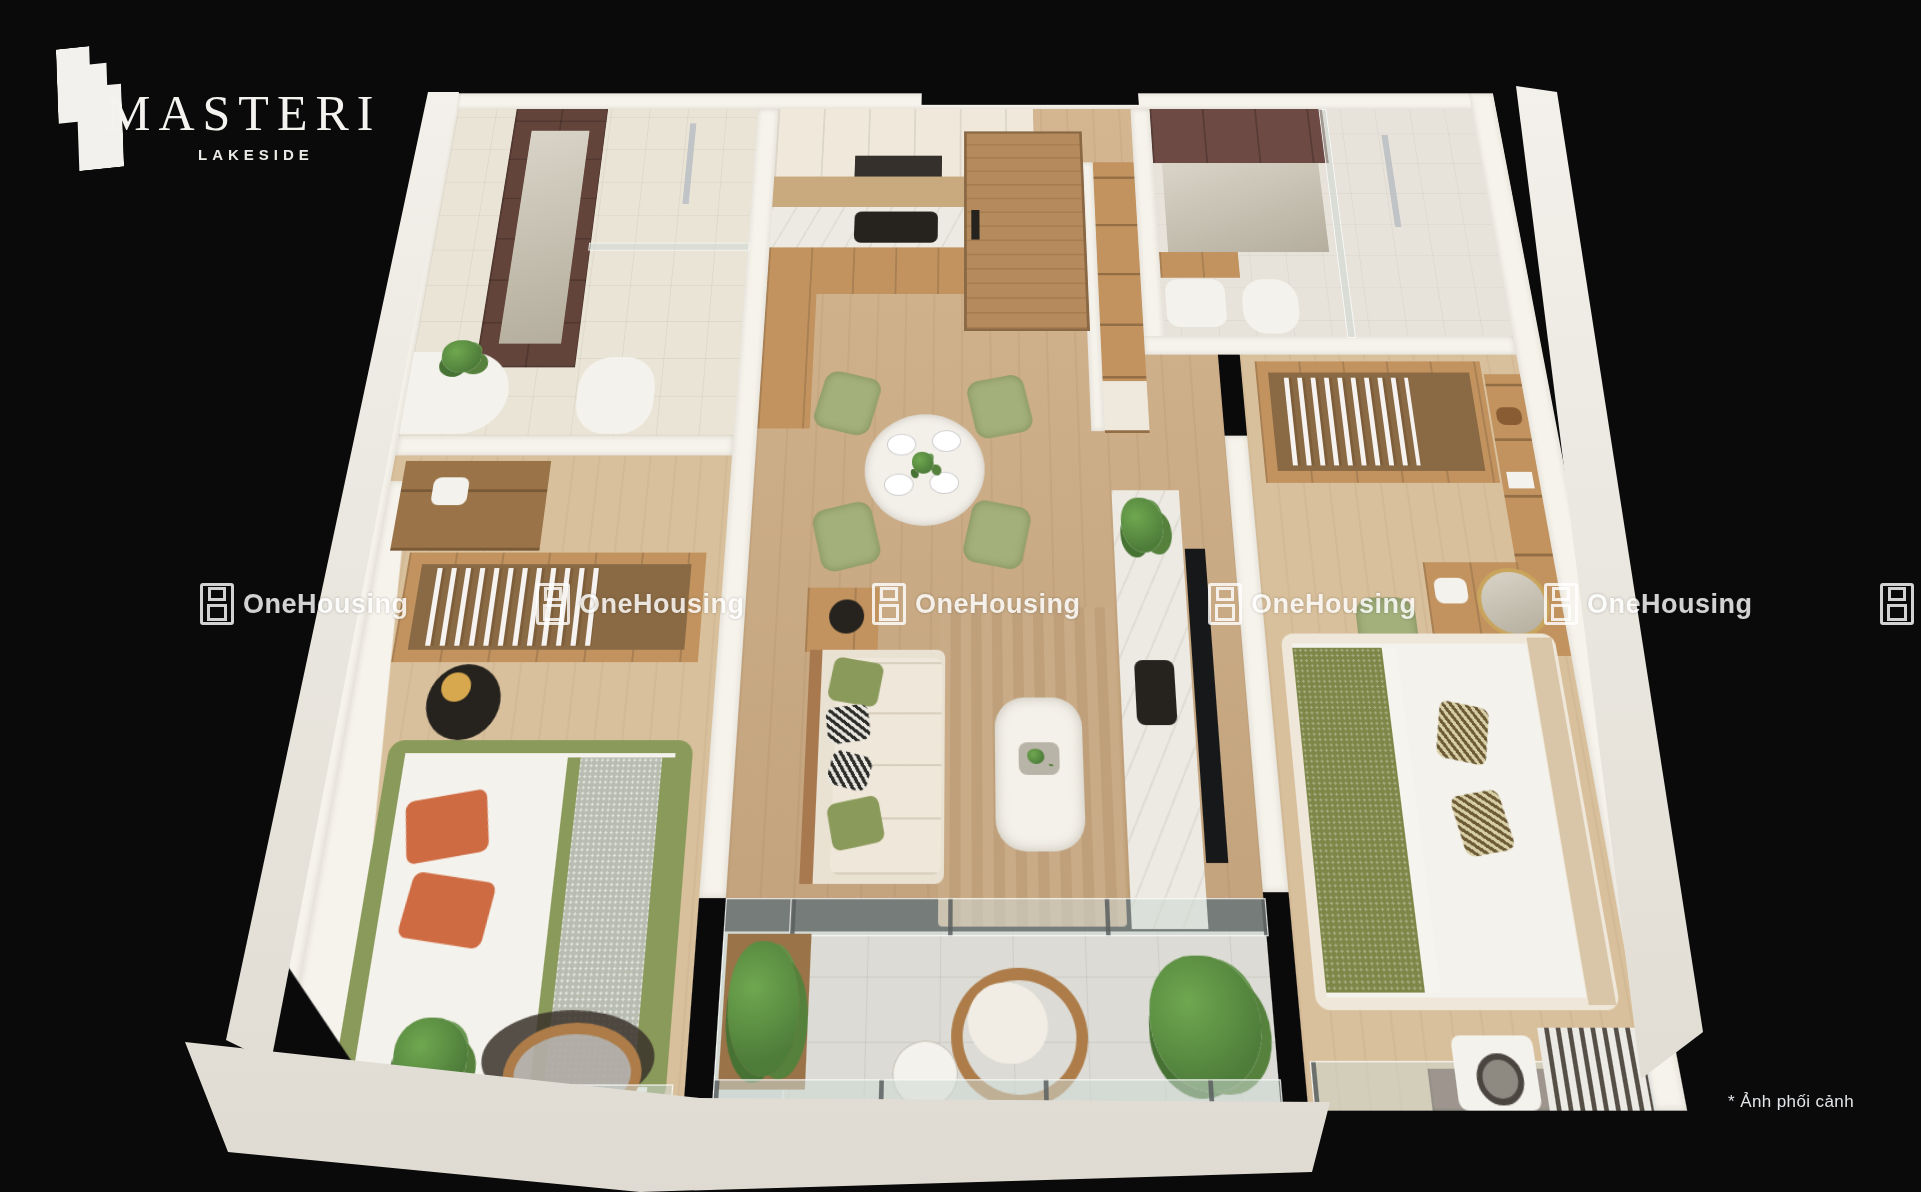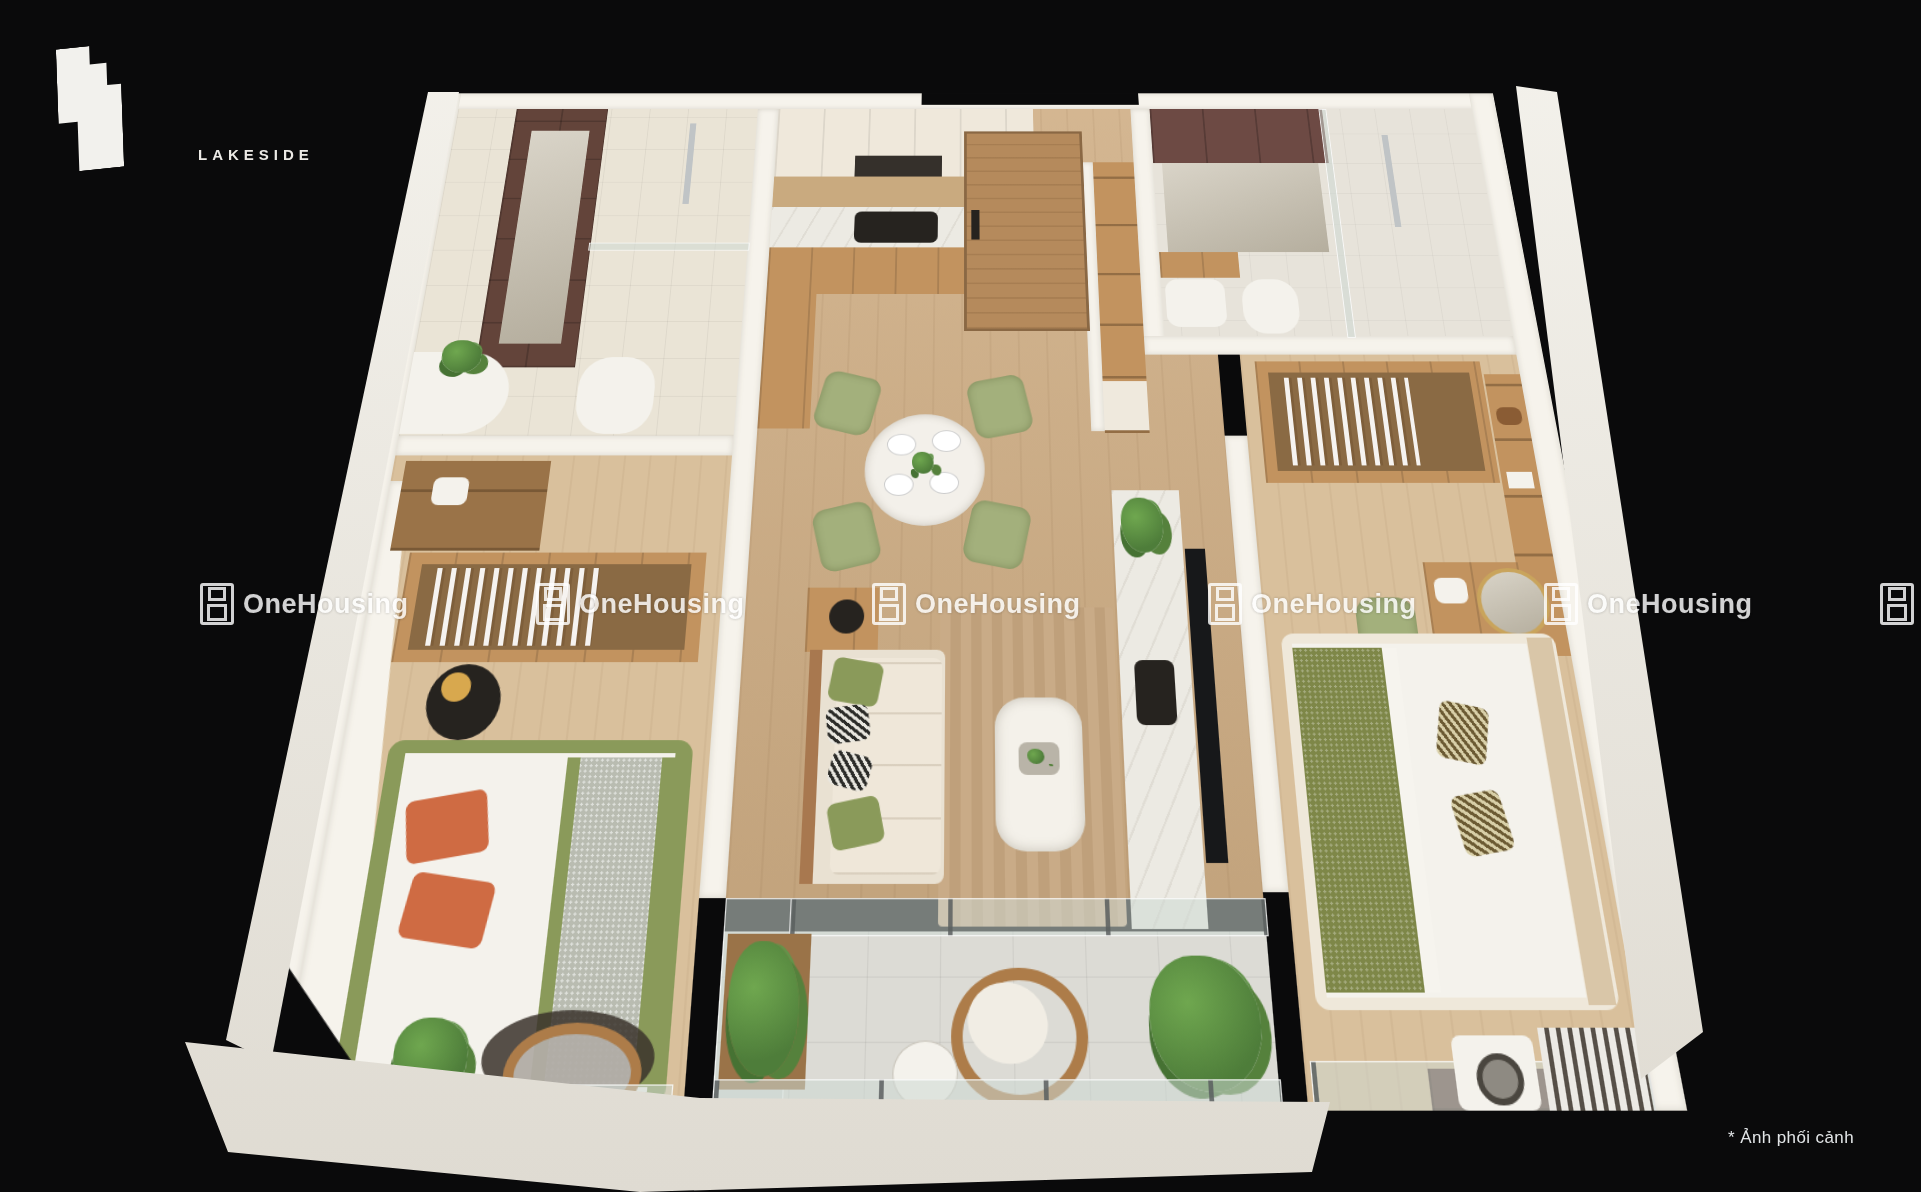--- a/index.html
+++ b/index.html
@@ -82,21 +82,21 @@
     font-size:15px;color:#eceae6;letter-spacing:5px;font-weight:700;}
   
   .wm{position:absolute;top:583px;display:flex;align-items:center;gap:9px;opacity:.82;}
   .wm-icon{width:28px;height:36px;border:3px solid #fff;border-radius:3px;
     display:flex;flex-direction:column;align-items:center;justify-content:center;gap:3px;}
   .wm-icon .c1{width:12px;height:8px;border:3px solid #fff;}
   .wm-icon .c2{width:14px;height:11px;border:3px solid #fff;}
   .wm-text{color:#fff;font-size:27px;font-weight:700;letter-spacing:.5px;
     text-shadow:0 0 3px rgba(40,40,40,.35);font-family:"Liberation Sans",sans-serif;}
   
-  .caption{left:1728px;top:1128px;color:#e3e6e8;font-size:17px;letter-spacing:.4px;}
+  .caption{left:1728px;top:1092px;color:#e3e6e8;font-size:17px;letter-spacing:.4px;}
 </style>
 </head>
 <body>
 
 <div class="stage">
 
   <div class="plan3d">
 
     <div class="abs wood" style="left:396px;top:22px;width:481px;height:858px"></div>
     <div class="abs tile" style="left:28px;top:22px;width:344px;height:408px"></div>
@@ -229,20 +229,21 @@
     <div class="abs plantb" style="left:770px;top:928px;width:96px;height:108px"></div>
     <div class="abs glass posts" style="left:396px;top:1026px;width:481px;height:24px;border-bottom:4px solid #fff"></div>
   </div>
 
   <div class="abs slab slab-left"></div>
   <div class="abs slab slab-right"></div>
   <div class="abs slab slab-bottom"></div>
 
   <div class="abs logo">
     <div class="logo-building"></div>
+    <div class="logo-name">MASTERI</div>
     <div class="logo-sub">LAKESIDE</div>
   </div>
 
   <div class="wm" style="left:200px">
     <span class="wm-icon">
         <span class="c1"></span>
         <span class="c2"></span>
       </span>
     <span class="wm-text">OneHousing</span>
   </div>

